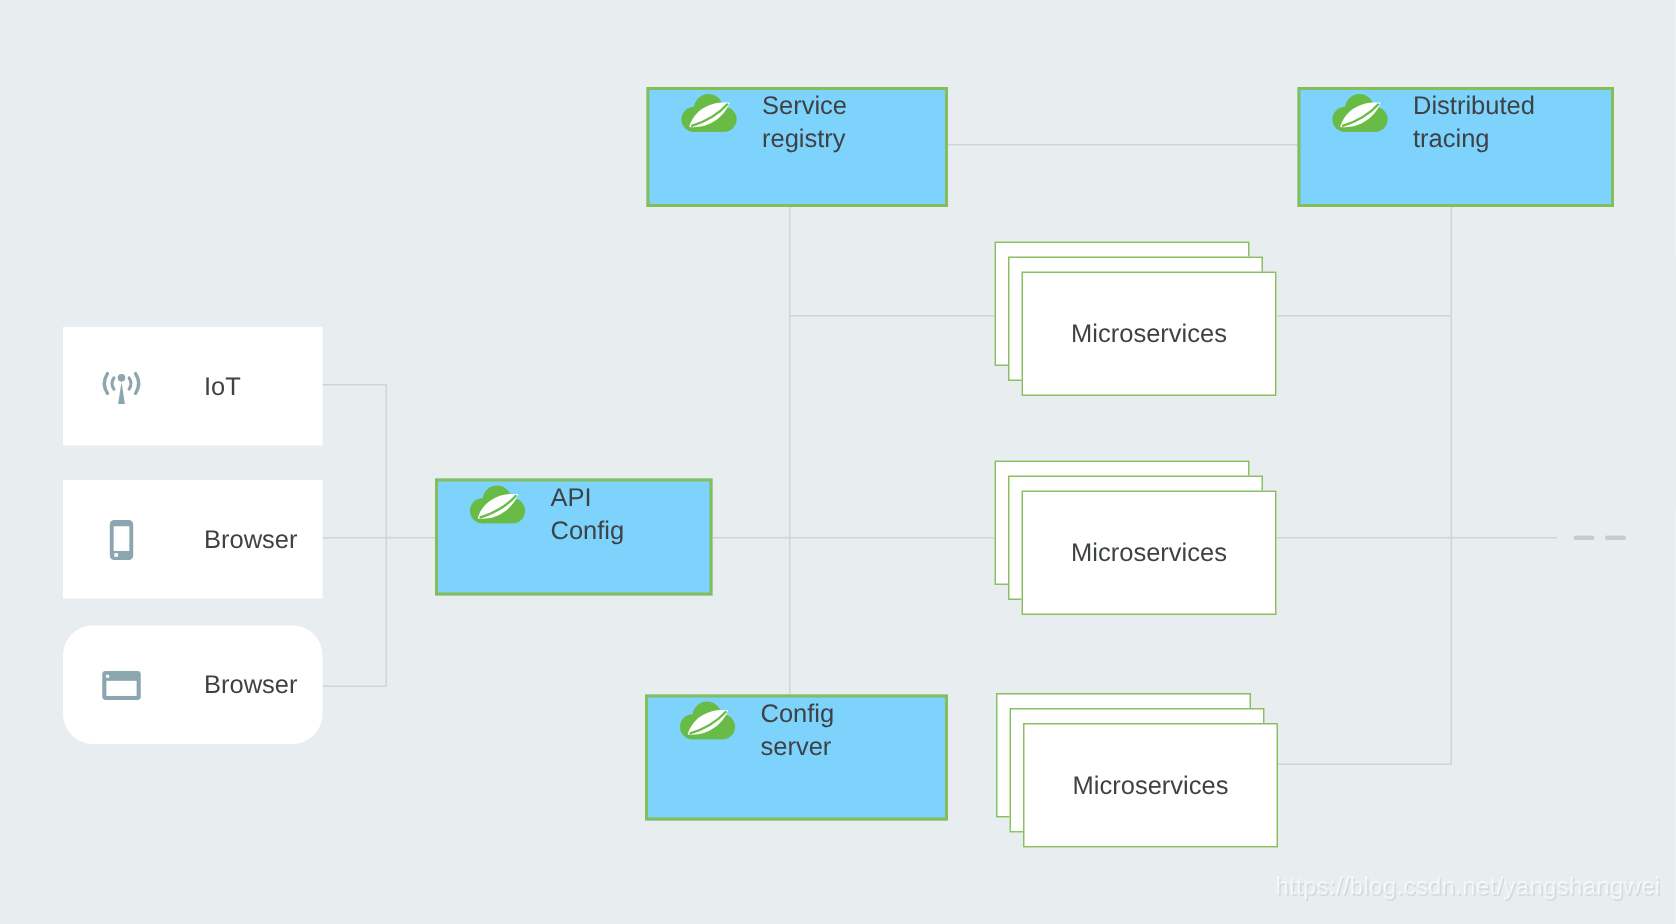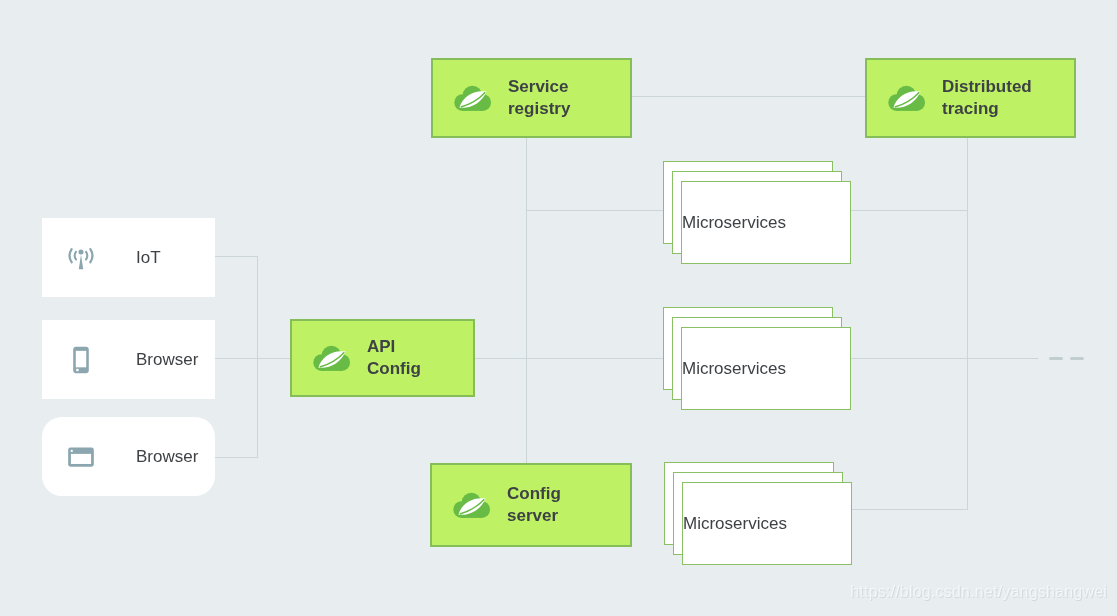--- a/index.html
+++ b/index.html
@@ -8,40 +8,40 @@
     width:1117px;height:616px;
     background:#e8eef0;
     font-family:"Liberation Sans",sans-serif;
     overflow:hidden;
   }
   
   .line{position:absolute;background:#ccd6d9;}
   .dash{position:absolute;background:#c2cdd0;height:3px;border-radius:2px;}
   
   .gnode{
-    position:absolute;background:#bef264;border:2px solid #85bd58;
-    box-sizing:border-box;display:flex;align-items:center;
-    padding-left:20px;gap:15px;font-weight:bold;
+    position:absolute;background:#7dd3fc;border:2px solid #85bd58;
+    box-sizing:border-box;display:flex;align-items:flex-start;
+    padding-left:20px;gap:15px;
   }
   .gnode .label{font-size:17px;line-height:22px;color:#3e4245;}
   .spring-logo{width:40px;height:30px;flex:0 0 auto;}
   
   .cnode{
     position:absolute;background:#ffffff;
     box-sizing:border-box;display:flex;align-items:center;
     padding-left:20px;gap:16px;
   }
   .cnode .label{font-size:17px;color:#3e4245;margin-left:20px;}
   .cicon{width:38px;height:32px;flex:0 0 auto;display:flex;align-items:center;justify-content:center;}
   
   .stack-box{
     position:absolute;width:170px;height:83px;
     background:#ffffff;border:1.5px solid #8abf63;box-sizing:border-box;
   }
-  .stack-front{display:flex;align-items:center;}
+  .stack-front{display:flex;align-items:center;justify-content:center;}
   .stack-front .label{font-size:17px;color:#3e4245;}
   
   .watermark{
     position:absolute;top:583px;right:10px;
     font-size:16px;letter-spacing:0.2px;
     color:rgba(255,255,255,0.60);
     text-shadow:1px 1px 0 rgba(170,184,187,0.35);
   }
 </style>
 </head>

